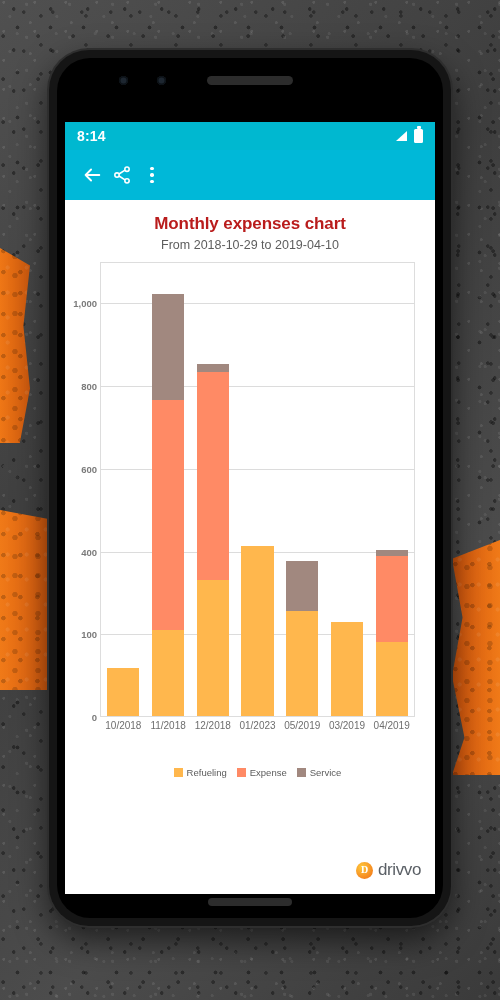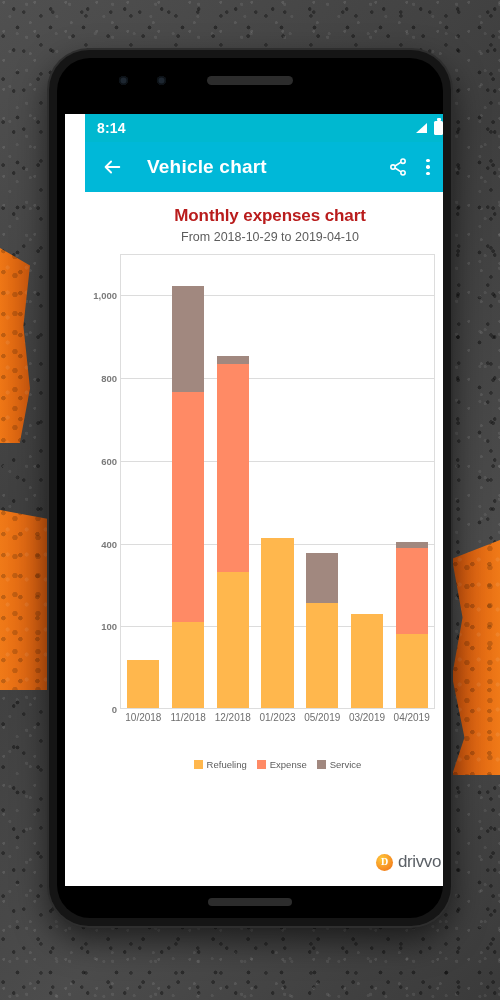--- a/index.html
+++ b/index.html
@@ -49,21 +49,21 @@
     background:#000;border-radius:33px;overflow:hidden;}
   .earpiece{position:absolute;left:50%;top:18px;transform:translateX(-50%);
     width:86px;height:9px;border-radius:5px;background:#2c2c2c;}
   .cam{position:absolute;top:18px;width:9px;height:9px;border-radius:50%;
     background:#1d2630;box-shadow:inset 0 0 0 1.5px #0c1116;}
   .cam.c1{left:62px;} .cam.c2{left:100px;}
   .bottom-bar{position:absolute;left:50%;bottom:12px;transform:translateX(-50%);
     width:84px;height:8px;border-radius:4px;background:#2c2c2c;}
 
   
-  .screen{position:absolute;left:8px;top:56px;width:370px;height:772px;background:#fff;overflow:hidden;padding-left:20px;}
+  .screen{position:absolute;left:8px;top:64px;width:370px;height:772px;background:#fff;overflow:hidden;}
 
   
   .statusbar{height:28px;background:#00b8d0;display:flex;align-items:center;
     justify-content:space-between;padding:0 12px;box-sizing:border-box;}
   .status-time{color:#fff;font-size:14px;font-weight:bold;letter-spacing:.2px;}
   .status-icons{display:flex;align-items:center;gap:6px;}
   .sig{width:15px;height:12px;}
   .bat{width:9px;height:14px;background:#fff;border-radius:1.5px;position:relative;}
   .bat:before{content:"";position:absolute;left:2.5px;top:-3px;width:4px;height:2.5px;background:#fff;border-radius:1px;}
 
@@ -143,21 +143,20 @@
             <div class="bat"></div>
           </div>
         </div>
 
         <div class="appbar">
           <div class="ab-icon">
             <svg width="22" height="22" viewBox="0 0 24 24">
               <path d="M20 12 H5 M11 6 L5 12 L11 18" stroke="#fff" stroke-width="2" fill="none" stroke-linecap="round" stroke-linejoin="round"></path>
             </svg>
           </div>
-          <div class="appbar-title">Vehicle chart</div>
           <div class="ab-icon">
             <svg width="20" height="20" viewBox="0 0 24 24">
               <circle cx="18" cy="5" r="2.6" fill="none" stroke="#fff" stroke-width="1.9"></circle>
               <circle cx="6" cy="12" r="2.6" fill="none" stroke="#fff" stroke-width="1.9"></circle>
               <circle cx="18" cy="19" r="2.6" fill="none" stroke="#fff" stroke-width="1.9"></circle>
               <path d="M8.4 10.8 L15.6 6.2 M8.4 13.2 L15.6 17.8" stroke="#fff" stroke-width="1.9" fill="none"></path>
             </svg>
           </div>
           <div class="ab-icon">
             <div class="dots">

